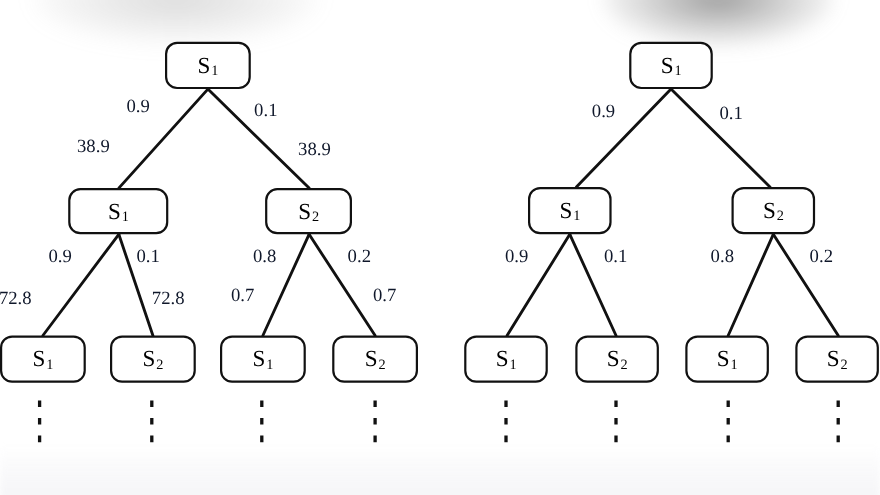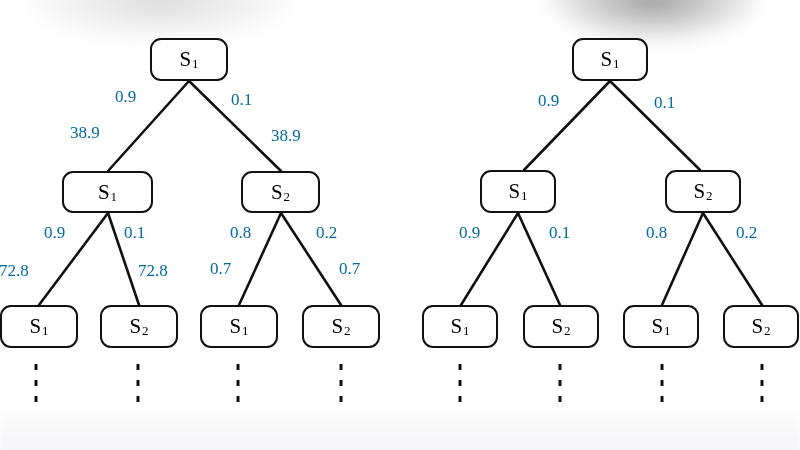--- a/index.html
+++ b/index.html
@@ -71,21 +71,21 @@
   }
   .node .sub {
     font-size: 13px;
     vertical-align: sub;
     position: relative;
     top: 4px;
     left: 0.5px;
   }
   .edge-label {
     position: absolute;
-    color: #0369a1;
+    color: #0f172a;
     font-size: 17px;
     line-height: 1;
     white-space: nowrap;
   }
 </style>
 </head>
 <body>
 
 <div id="canvas">
 

